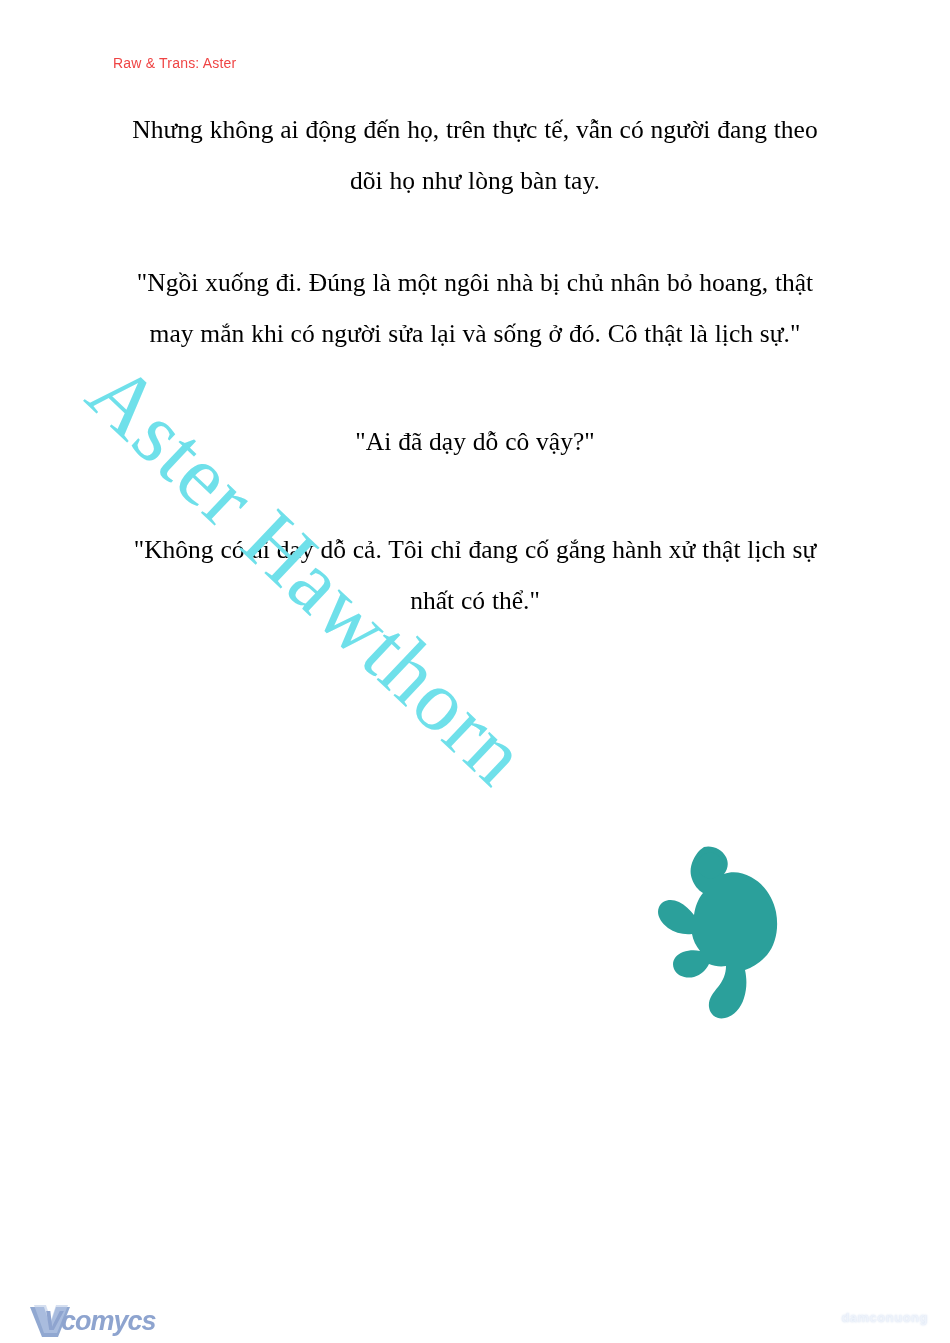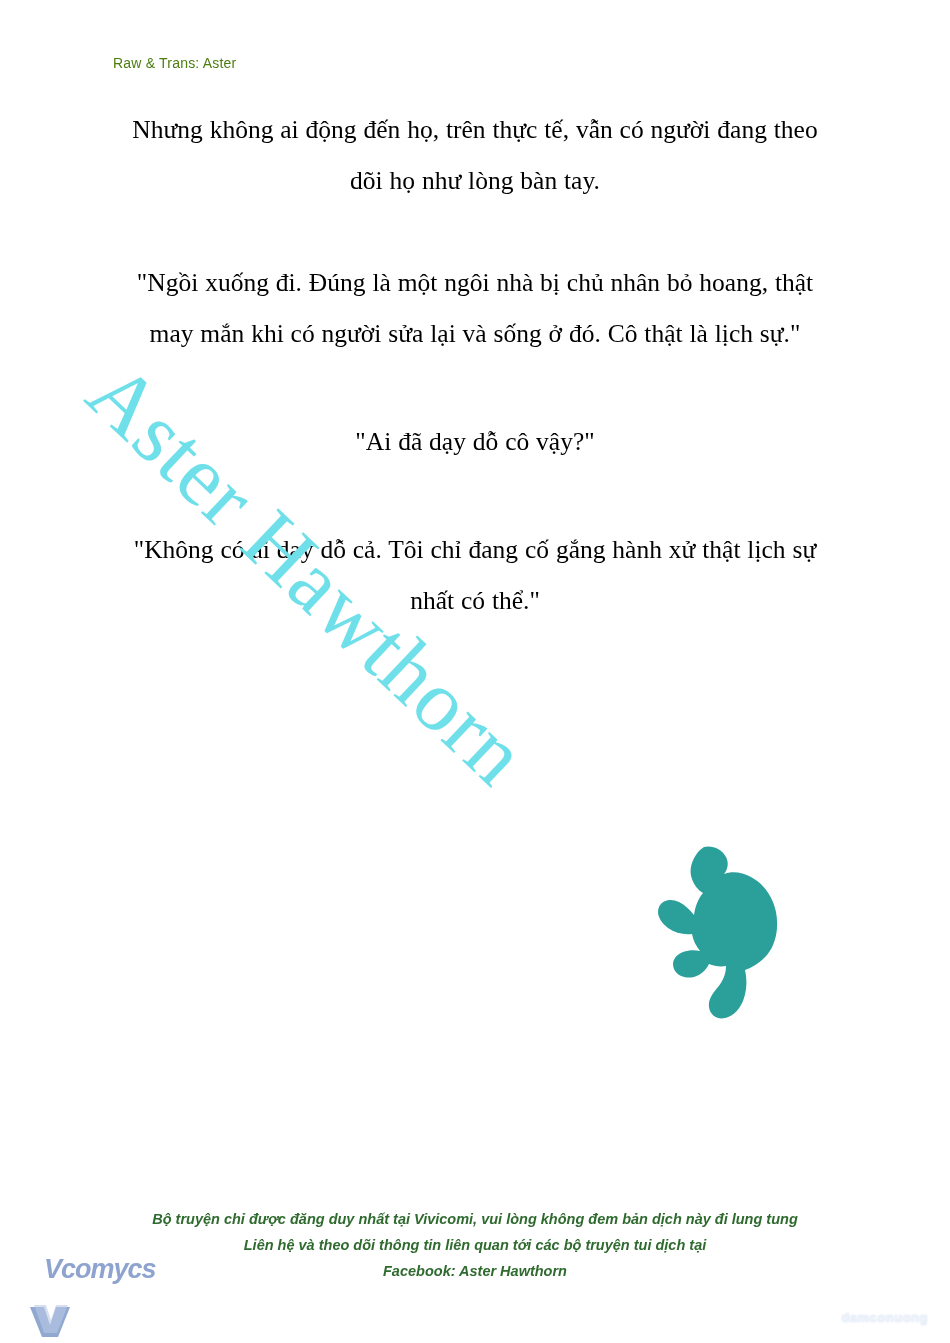--- a/index.html
+++ b/index.html
@@ -18,21 +18,21 @@
     overflow: hidden;
   }
 
   
   #running-head {
     position: absolute;
     left: 113px;
     top: 55px;
     font-family: "Liberation Sans", sans-serif;
     font-size: 14px;
-    color: #4d7c0f;
+    color: #ef4444;
     letter-spacing: 0.2px;
     white-space: nowrap;
   }
 
   
   #story {
     position: absolute;
     left: 113px;
     top: 104px;
     width: 724px;
@@ -104,21 +104,21 @@
   #vcomycs-logo {
     position: absolute;
     left: 28px;
     top: 1303px;
     width: 125px;
     height: 36px;
   }
   #vcomycs-wordmark {
     position: absolute;
     left: 44px;
-    top: 1254px;
+    top: 1306px;
     font-family: "Liberation Sans", sans-serif;
     font-style: italic;
     font-weight: bold;
     font-size: 27px;
     letter-spacing: -1px;
     color: #8ea4cf;
     white-space: nowrap;
   }
   #damconuong {
     position: absolute;
@@ -179,25 +179,20 @@
       Z"></path>
     <path fill="#2ba09b" d="
       M55,8
       C62,6 70,11 71,19
       C72,25 68,31 62,33
       C55,35 48,31 46,24
       C44,17 48,10 55,8
       Z"></path>
   </svg>
 
-  <div id="credits">
-    <div class="credit-line">Bộ truyện chỉ được đăng duy nhất tại Vivicomi, vui lòng không đem bản dịch này đi lung tung</div>
-    <div class="credit-line">Liên hệ và theo dõi thông tin liên quan tới các bộ truyện tui dịch tại</div>
-    <div class="credit-line">Facebook: Aster Hawthorn</div>
-  </div>
 
   <div id="bottom-bar"></div>
 
   <svg id="vcomycs-logo" viewBox="0 0 125 36">
     <path fill="#7e99c9" d="M2,4 L16,4 L22,22 L28,4 L42,4 L30,34 L14,34 Z" opacity="0.85"></path>
     <path fill="#b9c9e6" d="M6,2 L18,2 L23,17 L28,2 L40,2 L29,30 L16,30 Z" opacity="0.6"></path>
   </svg>
   <div id="vcomycs-wordmark">Vcomycs</div>
 
   <div id="damconuong">damconuong</div>

